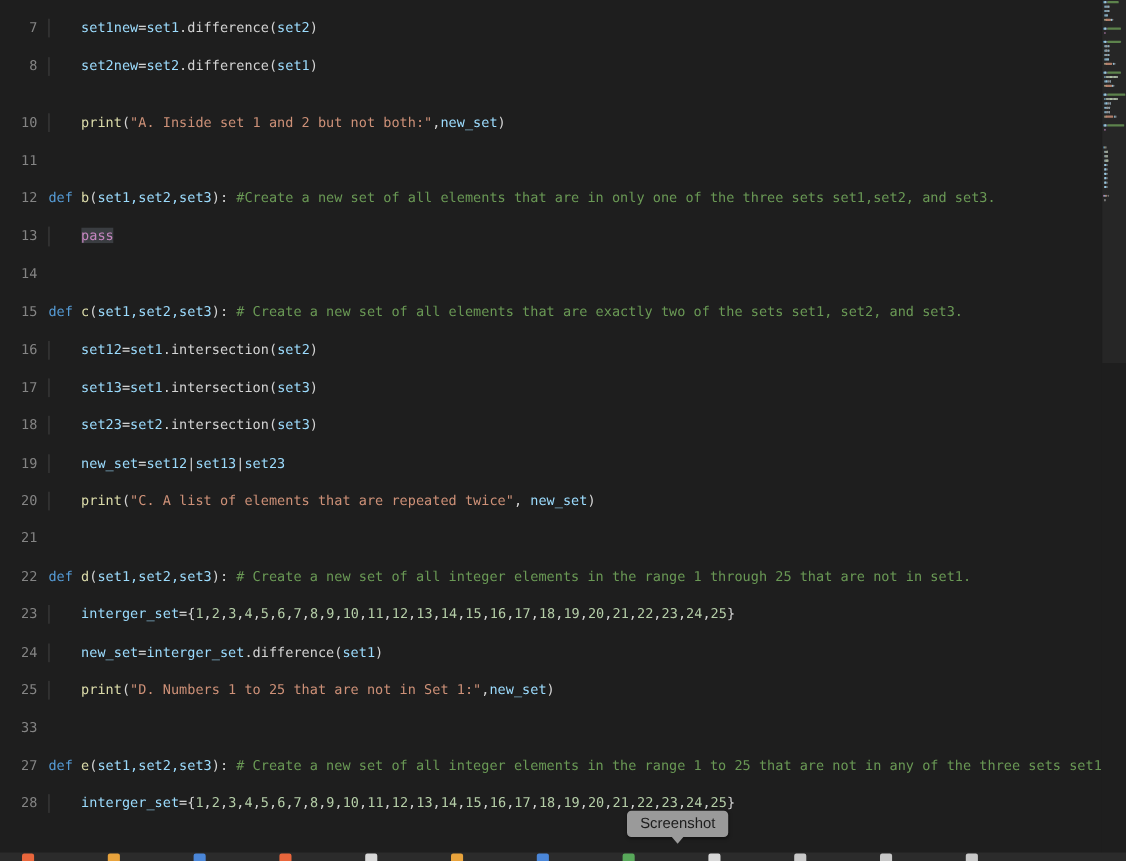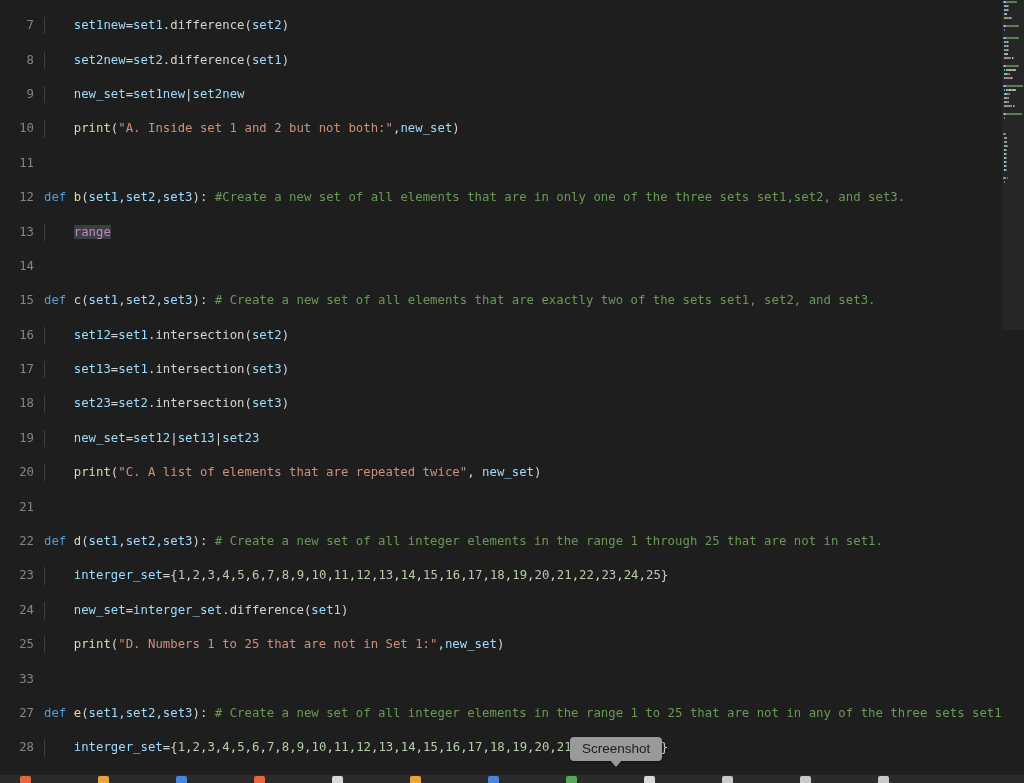--- a/index.html
+++ b/index.html
@@ -165,25 +165,24 @@
   }
 </style>
 </head>
 <body>
 
 <div id="editor">
 
   <div id="code-area">
       <div class="code-line" style="top: 17.2px;"><div class="guide" style="left: 44px;"></div><span class="ln">7</span><span class="gutterpad"></span><span class="txt"><span class="t-var">    </span><span class="t-param">set1new</span><span class="t-punct">=</span><span class="t-param">set1</span><span class="t-punct">.</span><span class="t-var">difference</span><span class="t-punct">(</span><span class="t-param">set2</span><span class="t-punct">)</span></span></div>
       <div class="code-line" style="top: 34.4px;"><div class="guide" style="left: 44px;"></div><span class="ln">8</span><span class="gutterpad"></span><span class="txt"><span class="t-var">    </span><span class="t-param">set2new</span><span class="t-punct">=</span><span class="t-param">set2</span><span class="t-punct">.</span><span class="t-var">difference</span><span class="t-punct">(</span><span class="t-param">set1</span><span class="t-punct">)</span></span></div>
-      <div class="code-line" style="top: 51.6px;"><div class="guide" style="left: 44px;"></div><span class="ln">9</span><span class="gutterpad"></span><span class="txt"><span class="t-var">    </span><span class="t-param">new_set</span><span class="t-punct">=</span><span class="t-param">set1new</span><span class="t-punct">|</span><span class="t-param">set2new</span></span></div>
       <div class="code-line" style="top: 68.8px;"><div class="guide" style="left: 44px;"></div><span class="ln">10</span><span class="gutterpad"></span><span class="txt"><span class="t-var">    </span><span class="t-fn">print</span><span class="t-punct">(</span><span class="t-str">"A. Inside set 1 and 2 but not both:"</span><span class="t-punct">,</span><span class="t-param">new_set</span><span class="t-punct">)</span></span></div>
       <div class="code-line" style="top: 86px;"><span class="ln">11</span><span class="gutterpad"></span><span class="txt"></span></div>
       <div class="code-line" style="top: 103.2px;"><span class="ln">12</span><span class="gutterpad"></span><span class="txt"><span class="t-kw">def </span><span class="t-fn">b</span><span class="t-punct">(</span><span class="t-param">set1,set2,set3</span><span class="t-punct">): </span><span class="t-com">#Create a new set of all elements that are in only one of the three sets set1,set2, and set3.</span></span></div>
-      <div class="code-line" style="top: 120.4px;"><div class="guide" style="left: 44px;"></div><span class="ln">13</span><span class="gutterpad"></span><span class="txt"><span class="t-var">    </span><span class="t-ctl selgray">range</span></span></div>
+      <div class="code-line" style="top: 120.4px;"><div class="guide" style="left: 44px;"></div><span class="ln">13</span><span class="gutterpad"></span><span class="txt"><span class="t-var">    </span><span class="t-ctl selgray">pass</span></span></div>
       <div class="code-line" style="top: 137.6px;"><span class="ln">14</span><span class="gutterpad"></span><span class="txt"></span></div>
       <div class="code-line" style="top: 154.8px;"><span class="ln">15</span><span class="gutterpad"></span><span class="txt"><span class="t-kw">def </span><span class="t-fn">c</span><span class="t-punct">(</span><span class="t-param">set1,set2,set3</span><span class="t-punct">): </span><span class="t-com"># Create a new set of all elements that are exactly two of the sets set1, set2, and set3.</span></span></div>
       <div class="code-line" style="top: 172px;"><div class="guide" style="left: 44px;"></div><span class="ln">16</span><span class="gutterpad"></span><span class="txt"><span class="t-var">    </span><span class="t-param">set12</span><span class="t-punct">=</span><span class="t-param">set1</span><span class="t-punct">.</span><span class="t-var">intersection</span><span class="t-punct">(</span><span class="t-param">set2</span><span class="t-punct">)</span></span></div>
       <div class="code-line" style="top: 189.2px;"><div class="guide" style="left: 44px;"></div><span class="ln">17</span><span class="gutterpad"></span><span class="txt"><span class="t-var">    </span><span class="t-param">set13</span><span class="t-punct">=</span><span class="t-param">set1</span><span class="t-punct">.</span><span class="t-var">intersection</span><span class="t-punct">(</span><span class="t-param">set3</span><span class="t-punct">)</span></span></div>
       <div class="code-line" style="top: 206.4px;"><div class="guide" style="left: 44px;"></div><span class="ln">18</span><span class="gutterpad"></span><span class="txt"><span class="t-var">    </span><span class="t-param">set23</span><span class="t-punct">=</span><span class="t-param">set2</span><span class="t-punct">.</span><span class="t-var">intersection</span><span class="t-punct">(</span><span class="t-param">set3</span><span class="t-punct">)</span></span></div>
       <div class="code-line" style="top: 223.6px;"><div class="guide" style="left: 44px;"></div><span class="ln">19</span><span class="gutterpad"></span><span class="txt"><span class="t-var">    </span><span class="t-param">new_set</span><span class="t-punct">=</span><span class="t-param">set12</span><span class="t-punct">|</span><span class="t-param">set13</span><span class="t-punct">|</span><span class="t-param">set23</span></span></div>
       <div class="code-line" style="top: 240.8px;"><div class="guide" style="left: 44px;"></div><span class="ln">20</span><span class="gutterpad"></span><span class="txt"><span class="t-var">    </span><span class="t-fn">print</span><span class="t-punct">(</span><span class="t-str">"C. A list of elements that are repeated twice"</span><span class="t-punct">, </span><span class="t-param">new_set</span><span class="t-punct">)</span></span></div>
       <div class="code-line" style="top: 258px;"><span class="ln">21</span><span class="gutterpad"></span><span class="txt"></span></div>
       <div class="code-line" style="top: 275.2px;"><span class="ln">22</span><span class="gutterpad"></span><span class="txt"><span class="t-kw">def </span><span class="t-fn">d</span><span class="t-punct">(</span><span class="t-param">set1,set2,set3</span><span class="t-punct">): </span><span class="t-com"># Create a new set of all integer elements in the range 1 through 25 that are not in set1.</span></span></div>
       <div class="code-line" style="top: 292.4px;"><div class="guide" style="left: 44px;"></div><span class="ln">23</span><span class="gutterpad"></span><span class="txt"><span class="t-var">    </span><span class="t-param">interger_set</span><span class="t-punct">={</span><span class="t-num">1</span><span class="t-punct">,</span><span class="t-num">2</span><span class="t-punct">,</span><span class="t-num">3</span><span class="t-punct">,</span><span class="t-num">4</span><span class="t-punct">,</span><span class="t-num">5</span><span class="t-punct">,</span><span class="t-num">6</span><span class="t-punct">,</span><span class="t-num">7</span><span class="t-punct">,</span><span class="t-num">8</span><span class="t-punct">,</span><span class="t-num">9</span><span class="t-punct">,</span><span class="t-num">10</span><span class="t-punct">,</span><span class="t-num">11</span><span class="t-punct">,</span><span class="t-num">12</span><span class="t-punct">,</span><span class="t-num">13</span><span class="t-punct">,</span><span class="t-num">14</span><span class="t-punct">,</span><span class="t-num">15</span><span class="t-punct">,</span><span class="t-num">16</span><span class="t-punct">,</span><span class="t-num">17</span><span class="t-punct">,</span><span class="t-num">18</span><span class="t-punct">,</span><span class="t-num">19</span><span class="t-punct">,</span><span class="t-num">20</span><span class="t-punct">,</span><span class="t-num">21</span><span class="t-punct">,</span><span class="t-num">22</span><span class="t-punct">,</span><span class="t-num">23</span><span class="t-punct">,</span><span class="t-num">24</span><span class="t-punct">,</span><span class="t-num">25</span><span class="t-punct">}</span></span></div>

